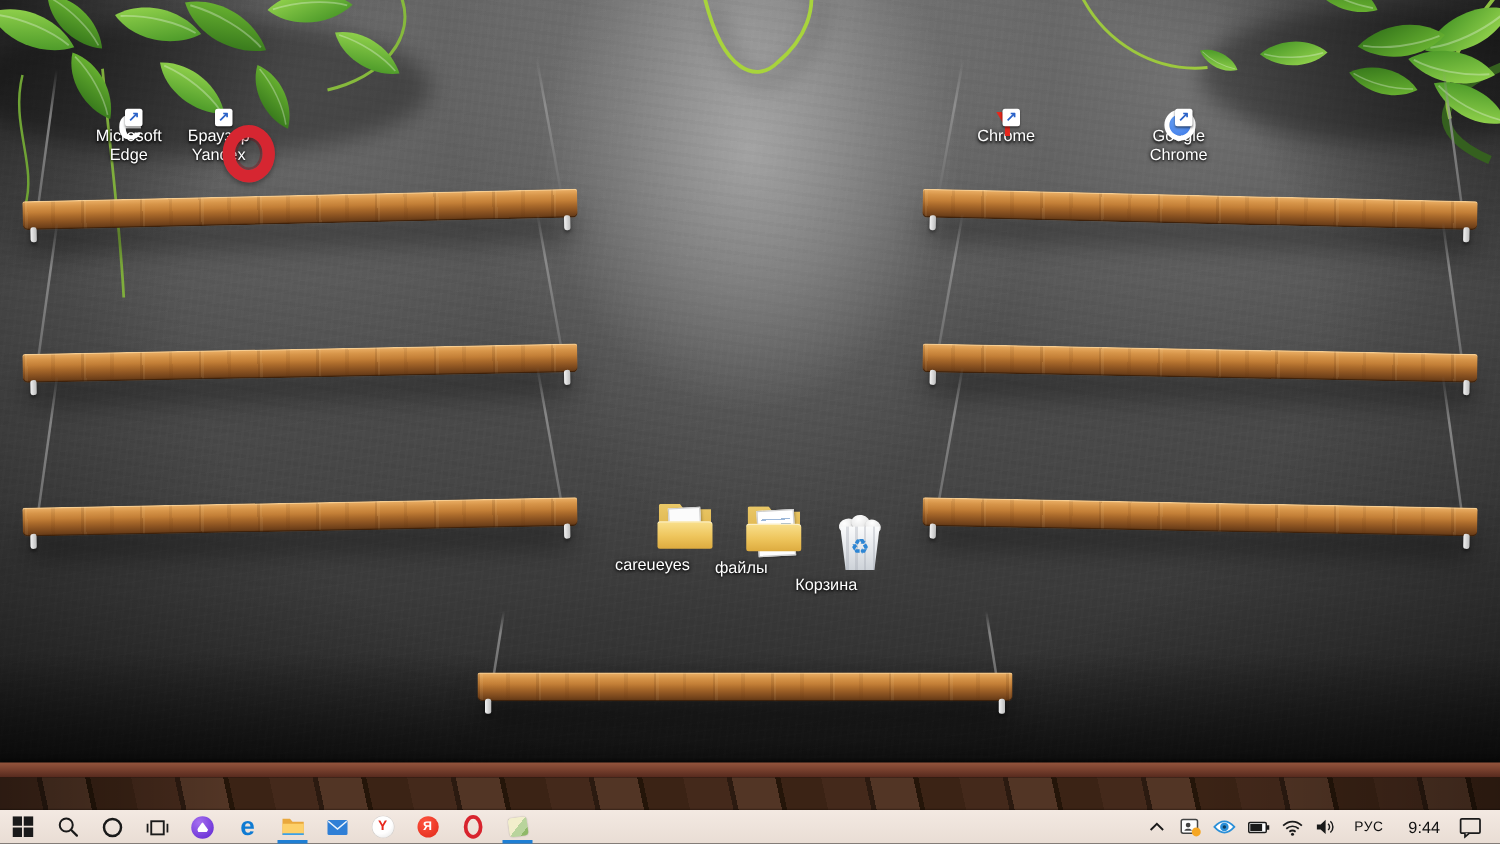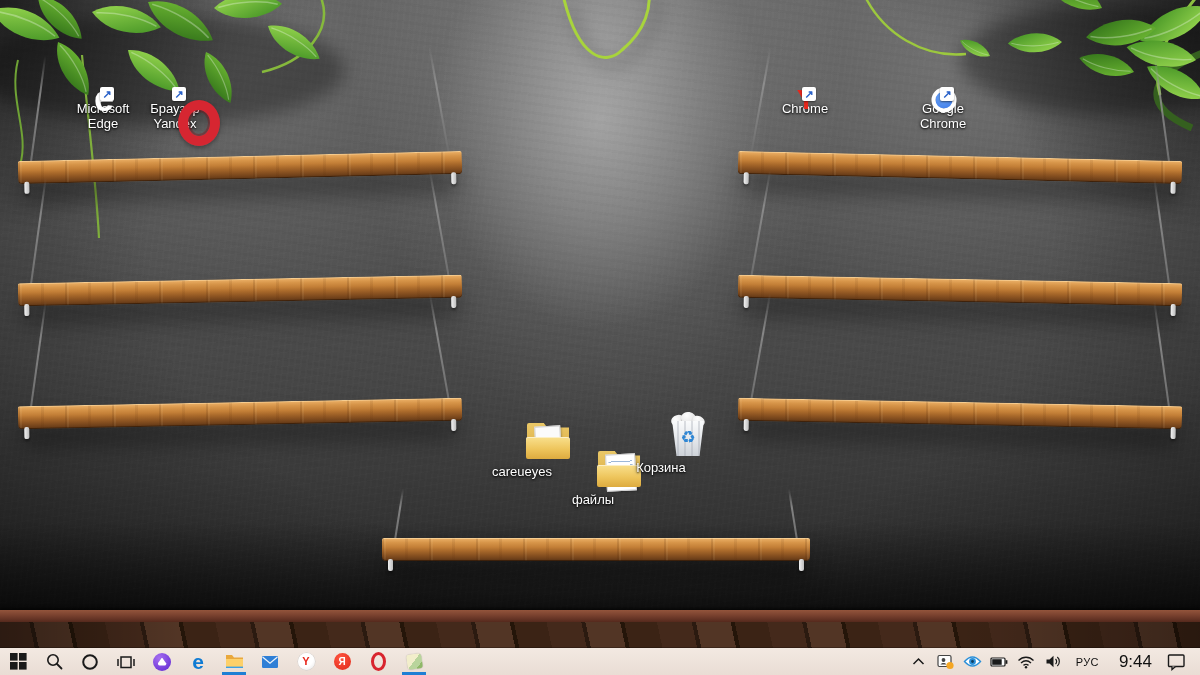--- a/index.html
+++ b/index.html
@@ -124,21 +124,21 @@
       background:radial-gradient(circle at 35% 28%,#a66ff0,#6f37d8 75%);}
   .alice i{position:absolute;left:4.5px;top:5px;width:9px;height:8px;background:#fff;
       clip-path:polygon(50% 0,100% 78%,88% 100%,12% 100%,0 78%);border-radius:2px;}
   .cue-mini{width:15px;height:15px;border-radius:3px;transform:rotate(-8deg);
       background:linear-gradient(135deg,#f2eecb 0 48%,#b9d49c 48% 78%,#8fb868 78% 100%);
       box-shadow:0 0 1px rgba(0,0,0,.4);}
   .tray{margin-left:auto;display:flex;align-items:center;padding-right:10px;}
   .tray-item{height:40px;min-width:23px;display:flex;align-items:center;justify-content:center;
       cursor:pointer;padding:0 2px;}
   .tray-text{font-size:11px;color:#111;letter-spacing:.4px;padding:0 7px;}
-  .tray-time{font-size:17px;color:#111;padding:0 9px;}
+  .tray-time{font-size:13px;color:#111;padding:0 9px;}
 </style>
 </head>
 <body>
 
 <div class="stage">
 
   <div class="wall">
     <div class="texture"></div>
     <div class="vignette"></div>
     <div class="floor-shade"></div>
@@ -284,32 +284,32 @@
       <span class="chrome-disc">
           <span class="chrome-hub"></span>
         </span>
       <span class="sc">
           <span>↗</span>
         </span>
     </span>
     <div class="lbl">Google Chrome</div>
   </div>
 
-  <div class="dicon small" style="left:484px;top:462px;">
+  <div class="dicon small" style="left:484px;top:442px;">
     <span class="img">
       <span class="folder">
           <span class="f-back"></span>
           <span class="f-paper"></span>
           <span class="f-front"></span>
         </span>
     </span>
     <div class="lbl">careueyes</div>
   </div>
 
-  <div class="dicon small" style="left:555px;top:490px;">
+  <div class="dicon small" style="left:555px;top:444px;">
     <span class="img">
       <span class="folder">
           <span class="f-back"></span>
           <span class="f-paper lined"></span>
           <span class="f-front"></span>
         </span>
     </span>
     <div class="lbl">файлы</div>
   </div>
 

